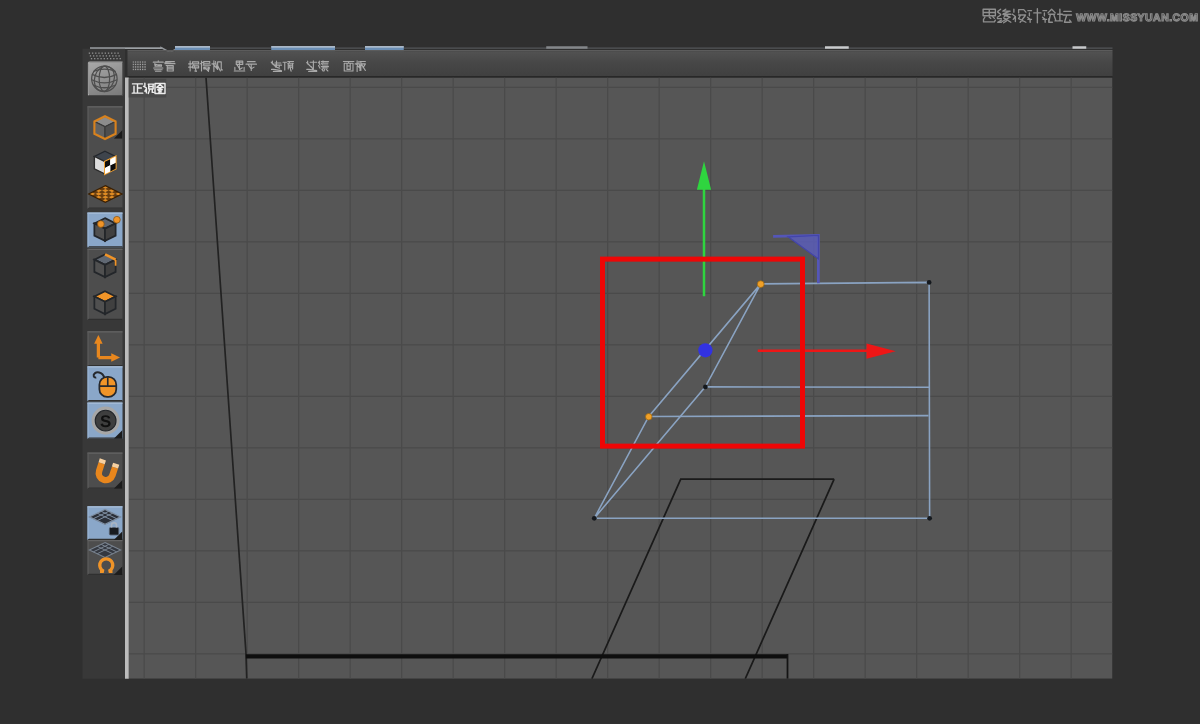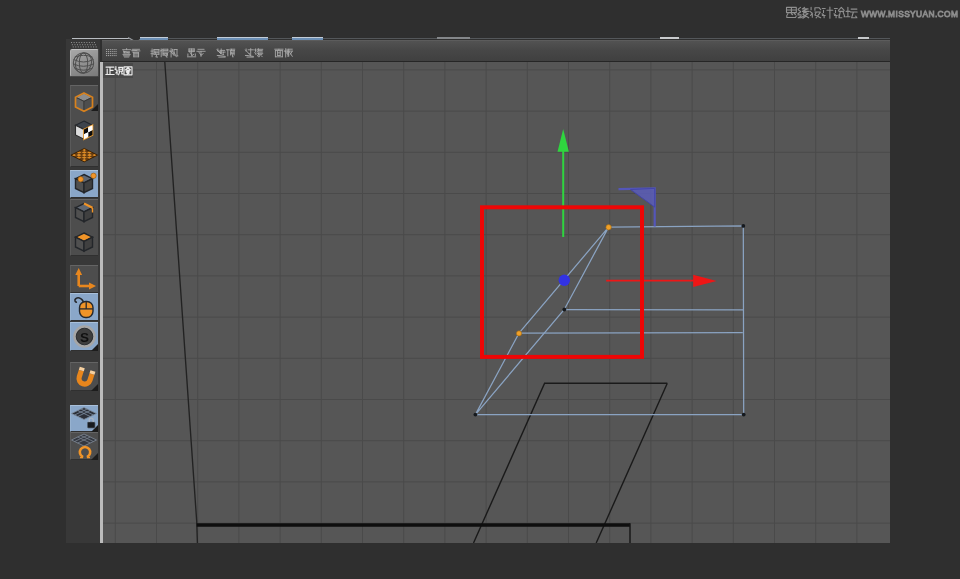--- a/index.html
+++ b/index.html
@@ -21,21 +21,21 @@
 <div class="abs" style="left:437px;top:36.8px;width:33px;height:2.4px;background:#84878a;"></div>
 <div class="abs" style="left:858px;top:36.9px;width:11px;height:2.2px;background:#c6c8ca;"></div>
 <svg class="abs" style="left:780px;top:4px" width="180" height="22" viewBox="0 0 180 22">
 <path d="M6.5,3.4L16.3,3.4M6.5,3.4L6.5,8.6M16.3,3.4L16.3,8.6M6.5,6.0L16.3,6.0M6.5,8.6L16.3,8.6M11.4,3.4L11.4,8.6M7.9,9.8L6.8,11.5M6.8,11.5L6.8,13.5M6.8,13.5L15.5,13.5M15.5,13.5L16.3,12.1M11.4,9.8L12.6,10.7M14.3,9.5L15.5,10.7" stroke="#8f8f8f" stroke-width="1.1" fill="none" stroke-linecap="round"></path>
       <path d="M20.5,3.4L18.2,5.1M18.2,5.7L20.5,7.4M20.5,8.0L17.9,9.8M17.9,10.9L21.1,10.9M21.1,12.1L18.2,13.8M18.2,13.8L21.1,13.8M24.6,3.4L22.3,4.9M22.3,4.9L28.1,4.9M27.5,5.1L22.9,6.9M22.3,7.4L28.7,7.4M26.3,7.7L23.4,9.2M23.4,8.0L28.1,9.8M27.5,10.0L21.7,13.2M22.9,10.3L25.8,12.1M24.0,10.9L28.7,13.8M25.2,12.7L22.9,14.2" stroke="#8f8f8f" stroke-width="1.1" fill="none" stroke-linecap="round"></path>
       <path d="M31.1,3.4L31.1,5.7M29.9,7.4L32.3,9.2M32.3,9.2L32.3,13.2M32.3,9.2L30.6,11.5M34.9,3.7L39.0,3.7M34.9,3.7L34.9,6.3M39.0,3.7L40.7,5.7M34.9,8.0L40.4,8.0M36.1,8.6L34.9,10.9M34.9,10.9L40.7,13.8M40.1,8.6L36.1,13.8" stroke="#8f8f8f" stroke-width="1.1" fill="none" stroke-linecap="round"></path>
       <path d="M42.3,4.5L45.2,4.5M43.5,6.3L43.5,8.6M42.0,9.8L44.1,11.5M44.1,11.5L44.1,13.8M42.3,11.5L45.2,11.5M49.9,3.0L49.9,14.2M47.0,6.3L52.8,6.3" stroke="#8f8f8f" stroke-width="1.1" fill="none" stroke-linecap="round"></path>
       <path d="M54.4,4.5L57.3,4.5M55.5,6.3L55.5,8.6M54.0,9.8L56.1,11.5M56.1,11.5L56.1,13.8M54.4,11.5L57.3,11.5M61.3,3.4L58.4,6.3M61.3,3.4L64.2,6.3M59.0,7.4L63.7,7.4M60.2,8.0L59.0,13.8M59.0,10.9L59.0,13.8M59.0,13.8L61.9,13.8M63.1,8.0L64.8,12.7M64.0,12.7L65.2,12.7" stroke="#8f8f8f" stroke-width="1.1" fill="none" stroke-linecap="round"></path>
       <path d="M67.9,3.4L67.9,12.7M66.1,7.4L69.9,7.4M66.1,12.7L69.9,12.7M71.1,5.1L76.9,5.1M70.5,8.0L77.2,8.0M73.4,8.0L71.6,13.8M71.6,13.8L75.7,13.8M75.7,12.1L76.9,13.8" stroke="#8f8f8f" stroke-width="1.1" fill="none" stroke-linecap="round"></path>
 </svg>
-<div class="abs" style="left:861px;top:8.6px;width:100px;height:12px;font-size:8.4px;font-weight:normal;letter-spacing:0.38px;color:#2f2f2f;-webkit-text-stroke:0.9px #8b8b8b;">WWW.MISSYUAN.COM</div>
+<div class="abs" style="left:861px;top:8.6px;width:100px;height:12px;font-size:8.4px;font-weight:bold;letter-spacing:0.38px;color:#2f2f2f;-webkit-text-stroke:0.9px #8b8b8b;">WWW.MISSYUAN.COM</div>
 <div class="abs" style="left:66px;top:39px;width:34px;height:504.4px;background:#383838;"></div>
 <svg class="abs" style="left:70px;top:40.5px" width="27" height="8" viewBox="0 0 27 8">
 <rect x="1.00" y="1.00" width="1.05" height="1.05" fill="#909090"></rect>
       <rect x="3.55" y="1.00" width="1.05" height="1.05" fill="#909090"></rect>
       <rect x="6.10" y="1.00" width="1.05" height="1.05" fill="#909090"></rect>
       <rect x="8.65" y="1.00" width="1.05" height="1.05" fill="#909090"></rect>
       <rect x="11.20" y="1.00" width="1.05" height="1.05" fill="#909090"></rect>
       <rect x="13.75" y="1.00" width="1.05" height="1.05" fill="#909090"></rect>
       <rect x="16.30" y="1.00" width="1.05" height="1.05" fill="#909090"></rect>
       <rect x="18.85" y="1.00" width="1.05" height="1.05" fill="#909090"></rect>

